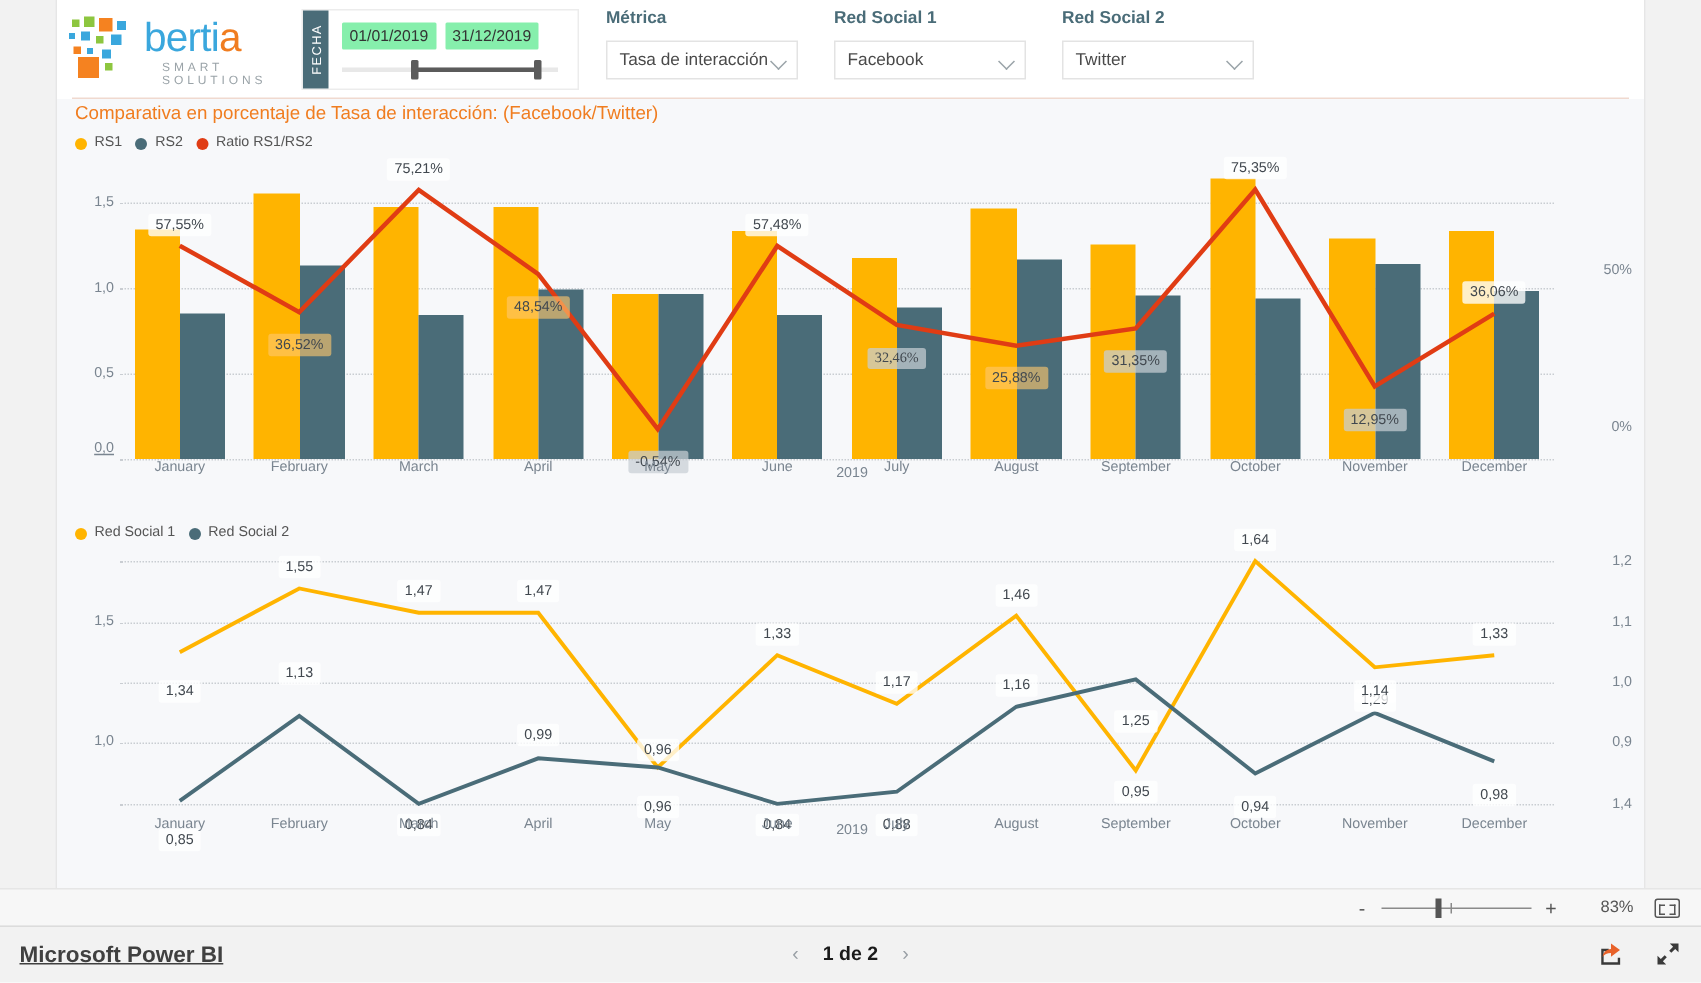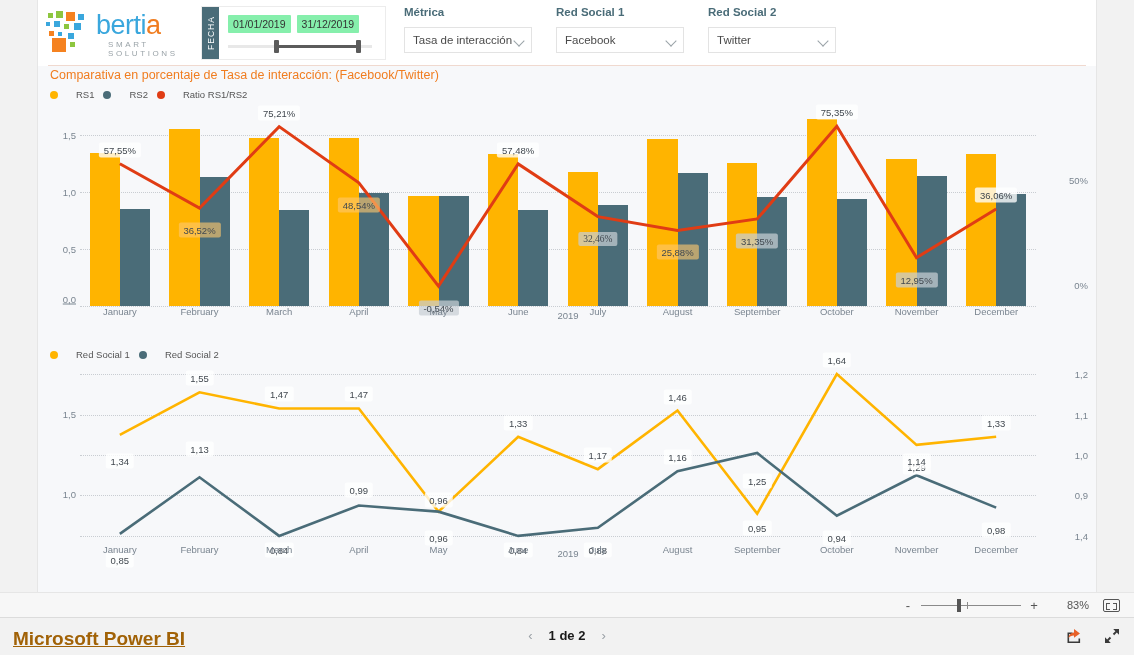--- a/index.html
+++ b/index.html
@@ -80,21 +80,21 @@
   #slicer-rs1       { left: 508px; width: 148px; }
   #slicer-rs2       { left: 660px; width: 148px; }
 
   
   .visual { position: absolute; left: 10px; width: 1040px; }
   #visual-bar  { top: 68px;  height: 272px; }
   #visual-line { top: 342px; height: 244px; }
 
   .vis-title { font-size: 12.5px; color: #f07d20; padding-left: 2px; }
   .vis-legend { display: flex; gap: 9px; margin-top: 7px; padding-left: 2px; }
-  .leg { display: flex; align-items: center; gap: 18px; font-size: 9.5px; color: #555; }
+  .leg { display: flex; align-items: flex-end; gap: 5px; font-size: 9.5px; color: #555; }
   .dot { width: 8px; height: 8px; border-radius: 50%; display: inline-block; }
 
   .plot { position: relative; margin-top: 6px; }
   #bar-plot  { height: 200px; }
   #line-plot { height: 178px; }
 
   .gridline { position: absolute; left: 32px; right: 52px; border-top: 1px dotted #c9cdd2; }
   .ytick {
     position: absolute; left: 0; width: 28px; text-align: right;
     font-size: 9.5px; color: #7a8590; transform: translateY(-50%);
@@ -144,21 +144,21 @@
   }
   .fit-icon:before { left: 2px; border-left: 1.2px solid #555; }
   .fit-icon:after { right: 2px; border-right: 1.2px solid #555; }
 
   .footer {
     position: absolute; left: 0; bottom: 0; width: 1134px; height: 38px;
     background: #f2f2f2; border-top: 1px solid #dcdcdc;
   }
   .pbi-link {
     position: absolute; left: 13px; top: 10px;
-    font-size: 19px; color: #a16207; text-decoration: underline; font-weight: bold;
+    font-size: 15px; color: #404040; text-decoration: underline; font-weight: bold;
   }
   .pager { position: absolute; left: 0; right: 0; top: 10px; display: flex; justify-content: center; align-items: center; gap: 16px; }
   .pager-arrow { font-size: 13px; color: #9aa0a6; }
   .pager-text { font-size: 13px; color: #1a1a1a; font-weight: bold; }
   .foot-icons { position: absolute; right: 14px; top: 10px; display: flex; gap: 22px; }
   .ficon { width: 16px; height: 16px; }
 </style>
 </head>
 <body>
 

